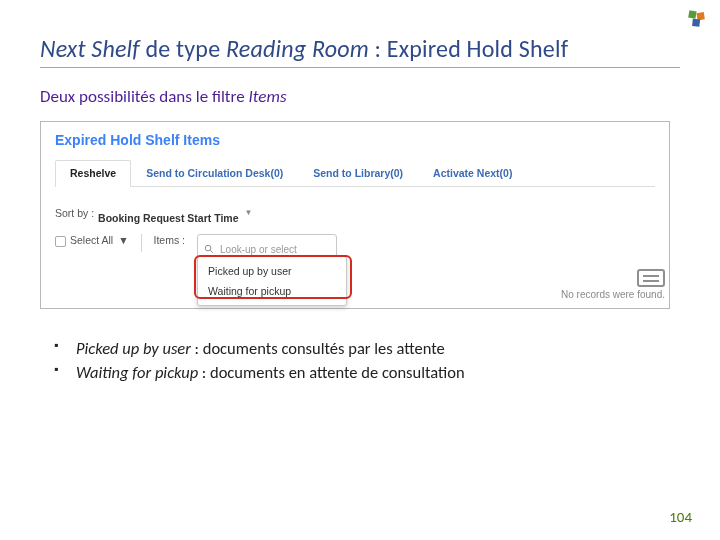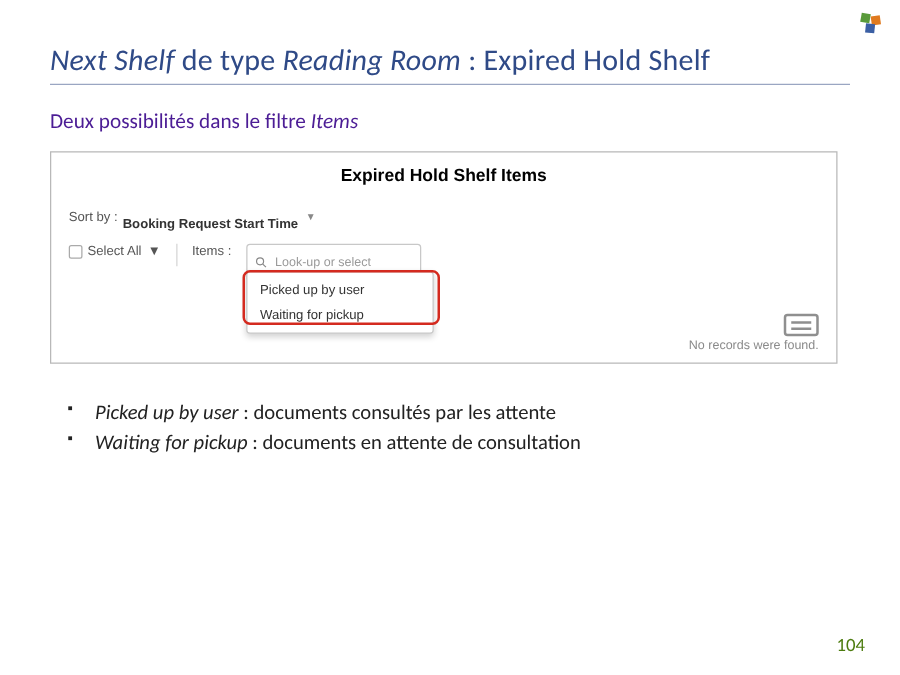--- a/index.html
+++ b/index.html
@@ -49,23 +49,22 @@
     border: 1px solid #b8b8b8;
     background: #fff;
     padding: 10px 14px 10px 14px;
     font-family: "Segoe UI", Arial, sans-serif;
     color: #3a3a3a;
     position: relative;
   }
   .shot-title {
     font-size: 14px;
     font-weight: 600;
-    color: #000000;
+    color: #3b82f6;
     margin-bottom: 12px;
-    text-align: center;
   }
   .tabs {
     display: flex;
     align-items: stretch;
     border-bottom: 1px solid #dcdcdc;
     font-size: 10.5px;
   }
   .tab {
     padding: 6px 14px 7px 14px;
     color: #555;
@@ -155,21 +154,21 @@
     width: 158px;
     height: 44px;
     border: 2px solid #d42a1f;
     border-radius: 6px;
     z-index: 6;
     pointer-events: none;
   }
 
   .emptyblk {
     position: absolute;
-    right: 14px;
+    right: 4px;
     bottom: 8px;
     text-align: right;
     color: #8a8a8a;
     font-size: 10px;
   }
   .emptyblk .bigic {
     display: flex;
     justify-content: flex-end;
     margin-bottom: 2px;
   }
@@ -242,20 +241,26 @@
   <hr class="rule">
 
   <p class="subtitle">
     <span>Deux possibilités dans le filtre </span><span class="it">Items</span>
   </p>
 
   <div class="shot">
 
     <div class="shot-title">Expired Hold Shelf Items</div>
 
+    <div class="tabs">
+      <div class="tab active">Reshelve</div>
+      <div class="tab link">Send to Circulation Desk(0)</div>
+      <div class="tab link">Send to Library(0)</div>
+      <div class="tab link">Activate Next(0)</div>
+    </div>
 
     <div class="sortrow">
       <span>Sort by :</span>
       <span class="bold">Booking Request Start Time</span>
       <span class="caret">▼</span>
     </div>
 
     <div class="filterrow">
       <span>
         <span class="chk"></span><span>Select All</span>

